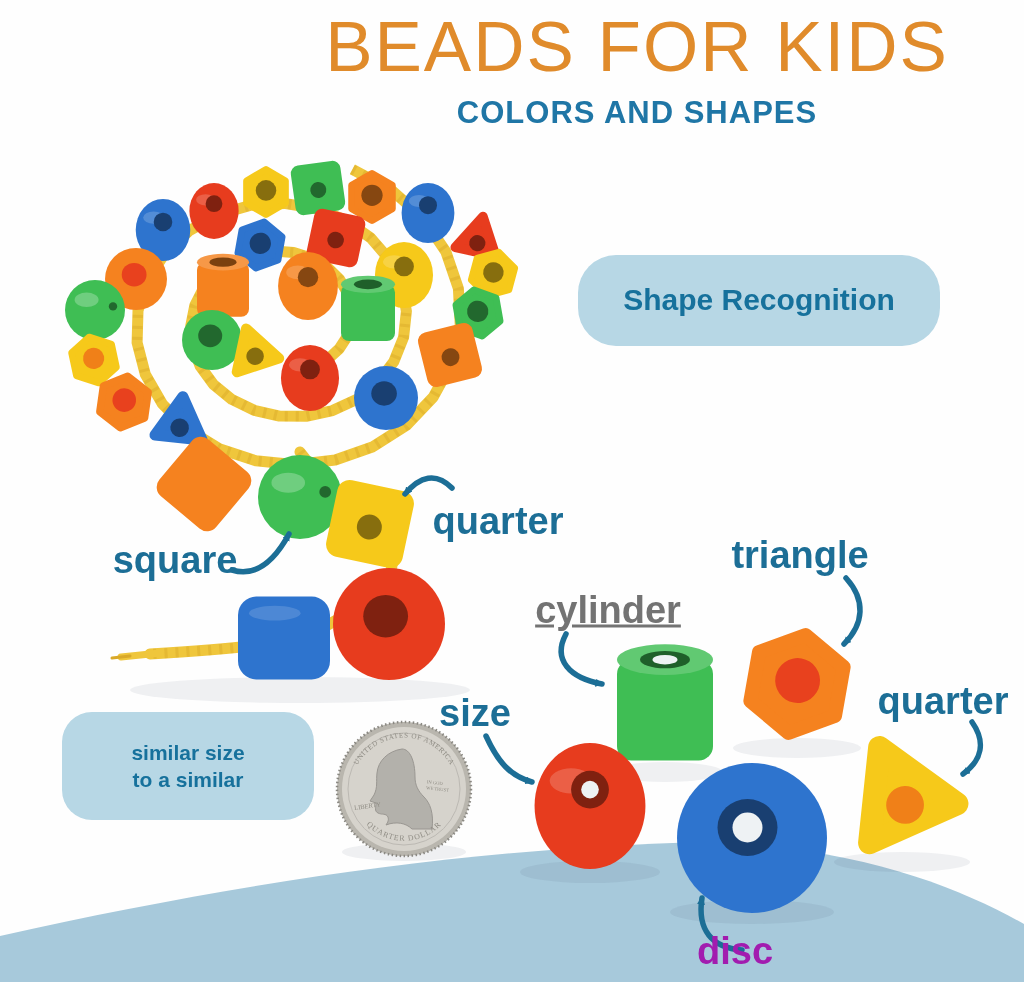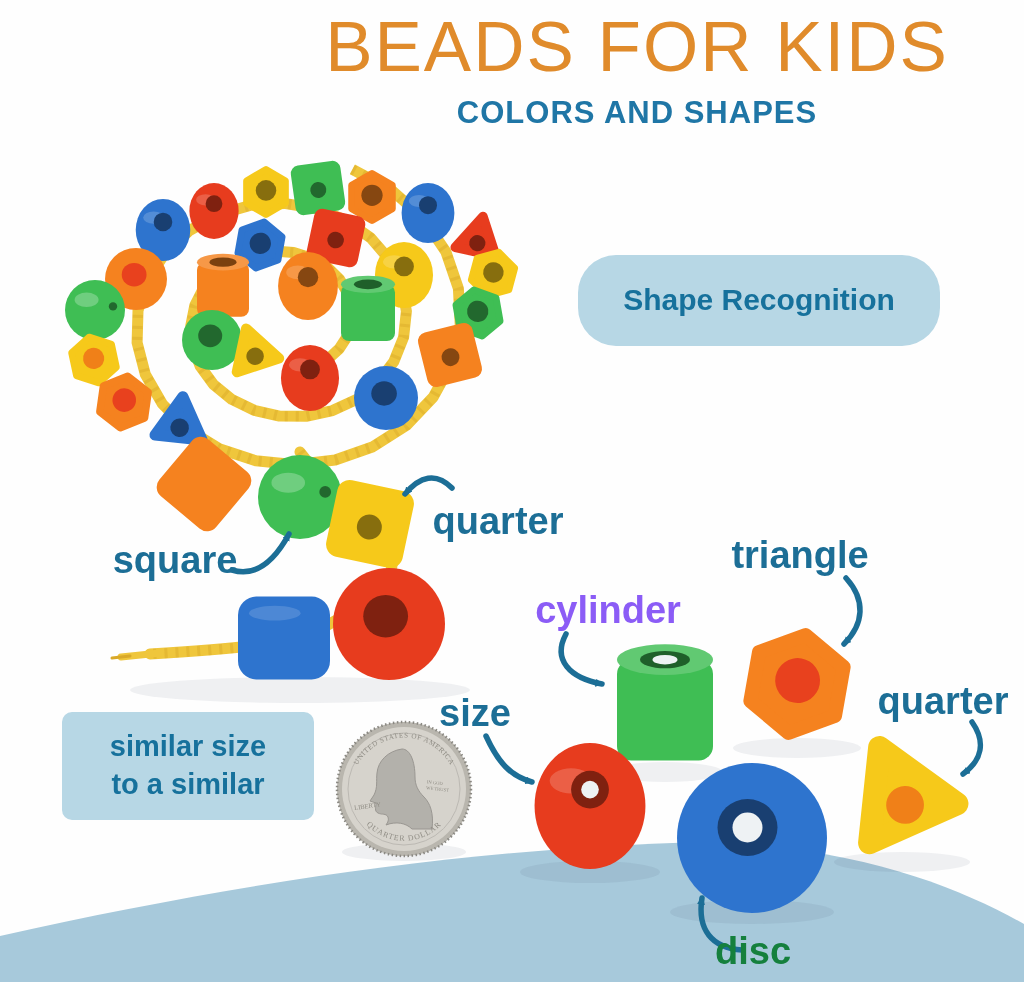--- a/index.html
+++ b/index.html
@@ -6,21 +6,21 @@
   body{width:1024px;height:982px;overflow:hidden;background:#fefefe;
        font-family:"Liberation Sans","DejaVu Sans",sans-serif;}
   .page{position:relative;width:1024px;height:982px;background:#fefefe;overflow:hidden;}
   .hdr{position:absolute;left:250px;top:6px;width:774px;text-align:center;z-index:3;}
   .title{font-size:71px;font-weight:400;letter-spacing:2px;line-height:1.05;margin:4px;}
   .subtitle{font-size:31px;font-weight:800;letter-spacing:1px;line-height:1.0;margin:12px;}
   #scene{position:absolute;left:0;top:0;z-index:1;}
   .info-box{position:absolute;z-index:4;border-radius:38px;display:flex;flex-direction:column;
             align-items:center;justify-content:center;text-align:center;font-weight:800;}
   .box-shape{left:578px;top:255px;width:362px;height:91px;font-size:30px;line-height:1.27;}
-  .box-size{left:62px;top:712px;width:252px;height:108px;font-size:29px;line-height:1.3;border-radius:10px;}
+  .box-size{left:62px;top:712px;width:252px;height:108px;font-size:21px;line-height:1.3;border-radius:30px;}
   .shape-label{position:absolute;z-index:4;transform:translate(-50%,-50%);
                font-size:38px;font-weight:800;white-space:nowrap;}
 </style>
 </head>
 <body style="background: rgb(254, 254, 254);">
 
 <div class="page" style="background: rgb(254, 254, 254);">
 
   <svg id="scene" width="1024" height="982" viewBox="0 0 1024 982">
       <path d="M 0 936 C 250 880 480 848 700 842 C 860 846 960 888 1024 924 L 1024 982 L 0 982 Z" fill="#a7c9db"></path>
@@ -233,20 +233,20 @@
   </div>
 
   <div class="info-box box-size" style="background: rgb(183, 215, 229); color: rgb(22, 113, 156);">
     <span>similar size</span>
     <span>to a similar</span>
   </div>
 
   <div id="labels-layer">
       <div class="shape-label" style="left: 175px; top: 560px; color: rgb(28, 110, 150);">square</div>
       <div class="shape-label" style="left: 498px; top: 521px; color: rgb(28, 110, 150);">quarter</div>
-      <div class="shape-label" style="left: 608px; top: 610px; color: #8b5cf6;">cylinder</div>
+      <div class="shape-label" style="left: 608px; top: 610px; color: #737373; text-decoration: underline;">cylinder</div>
       <div class="shape-label" style="left: 800px; top: 555px; color: rgb(28, 110, 150);">triangle</div>
       <div class="shape-label" style="left: 475px; top: 713px; color: rgb(28, 110, 150);">size</div>
       <div class="shape-label" style="left: 943px; top: 701px; color: rgb(28, 110, 150);">quarter</div>
-      <div class="shape-label" style="left: 753px; top: 951px; color: #15803d;">disc</div>
+      <div class="shape-label" style="left: 735px; top: 951px; color: #a21caf;">disc</div>
     </div>
 
 </div>
 
 </body></html>

